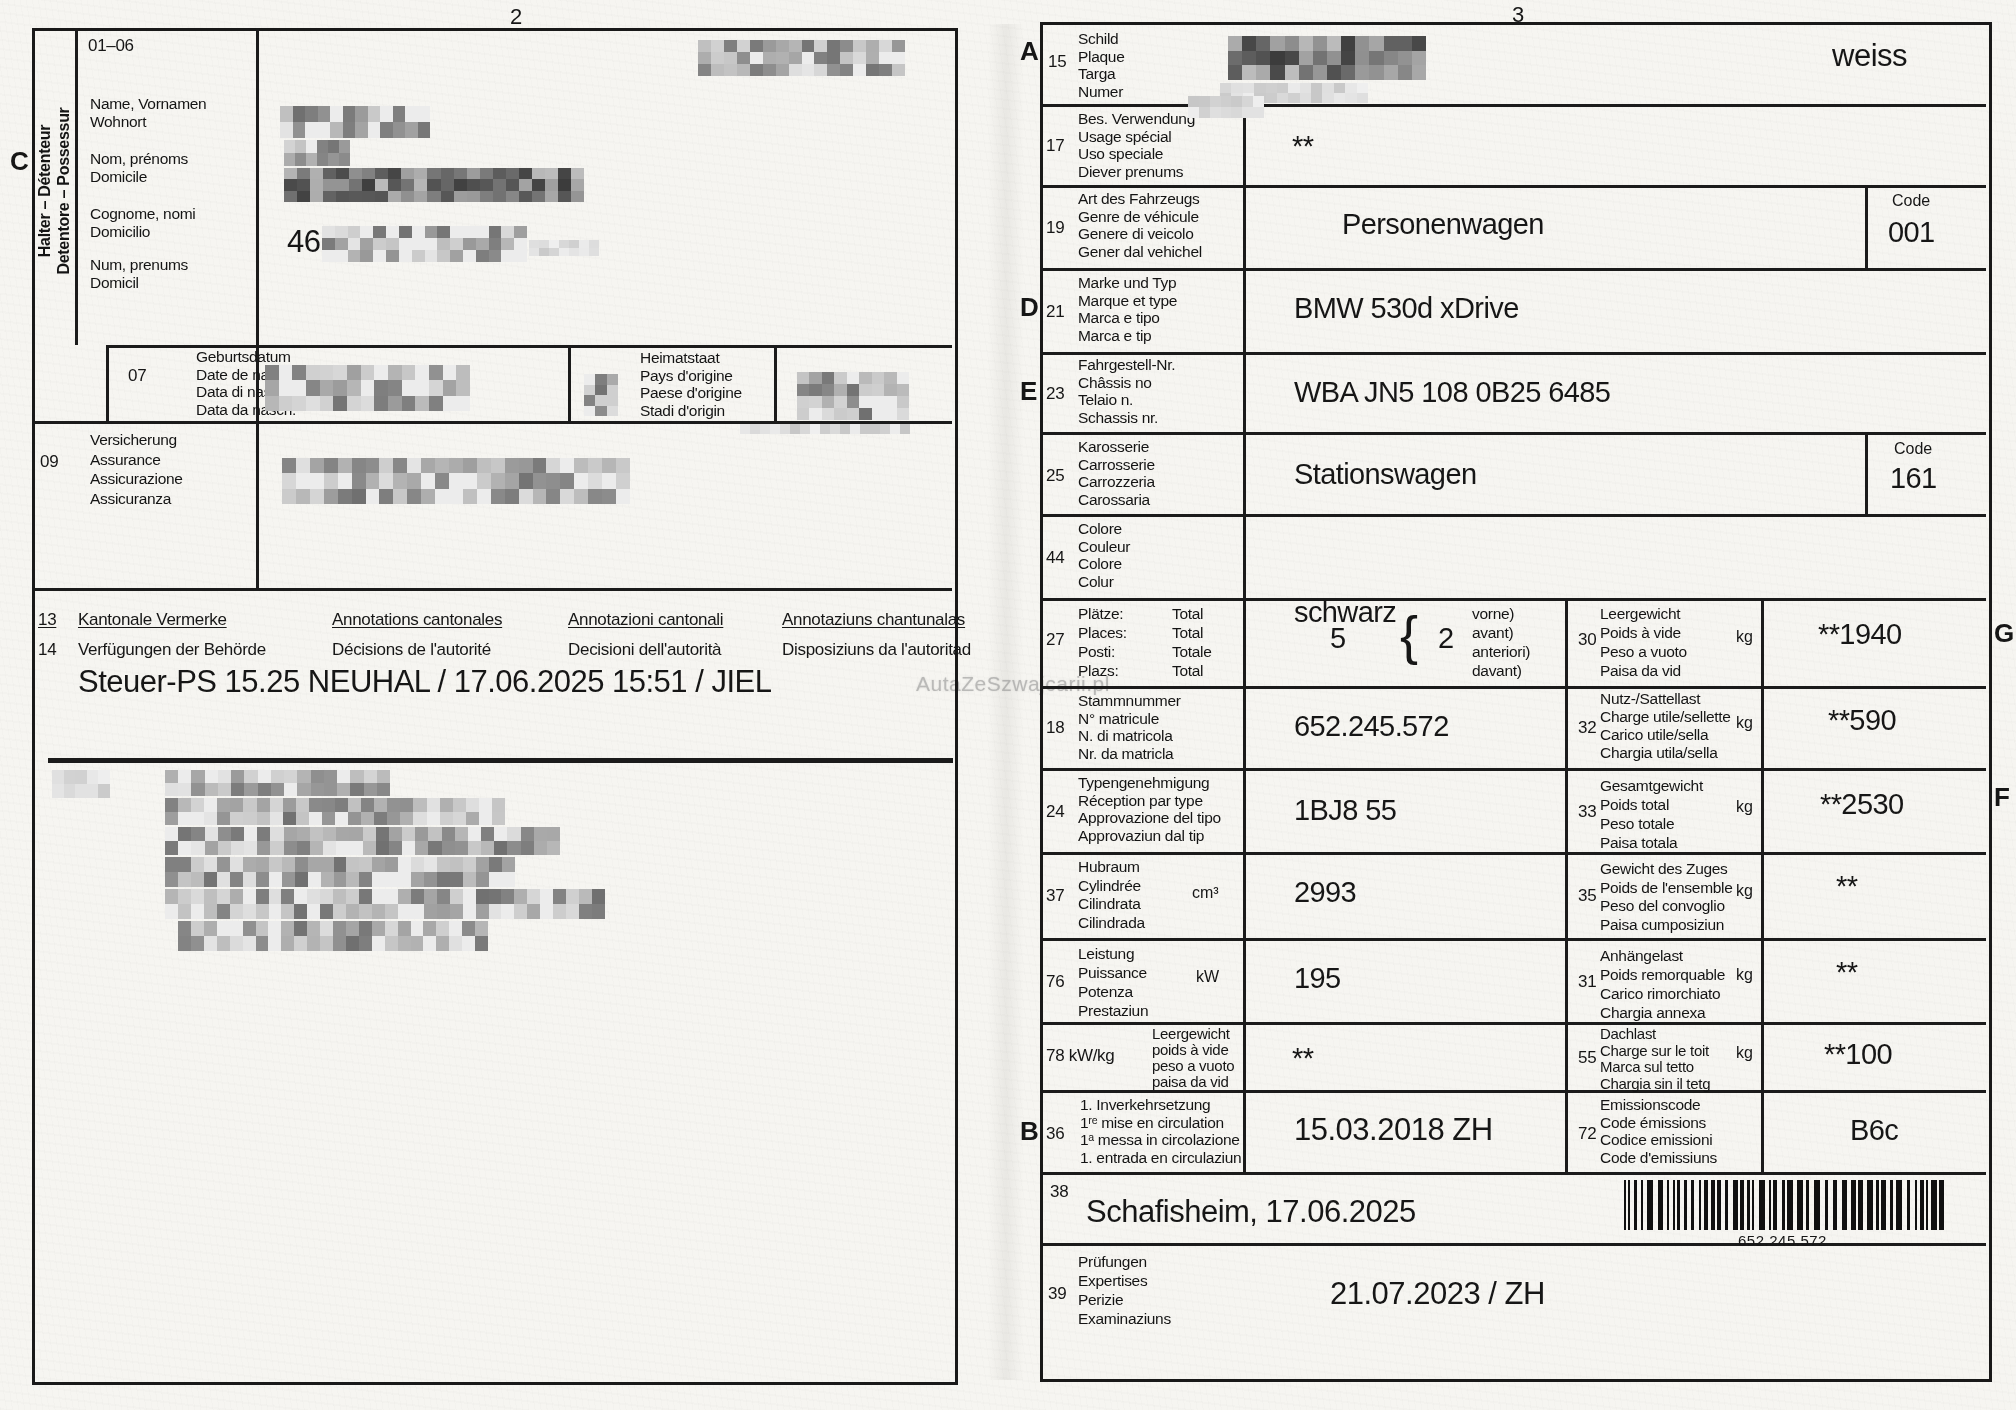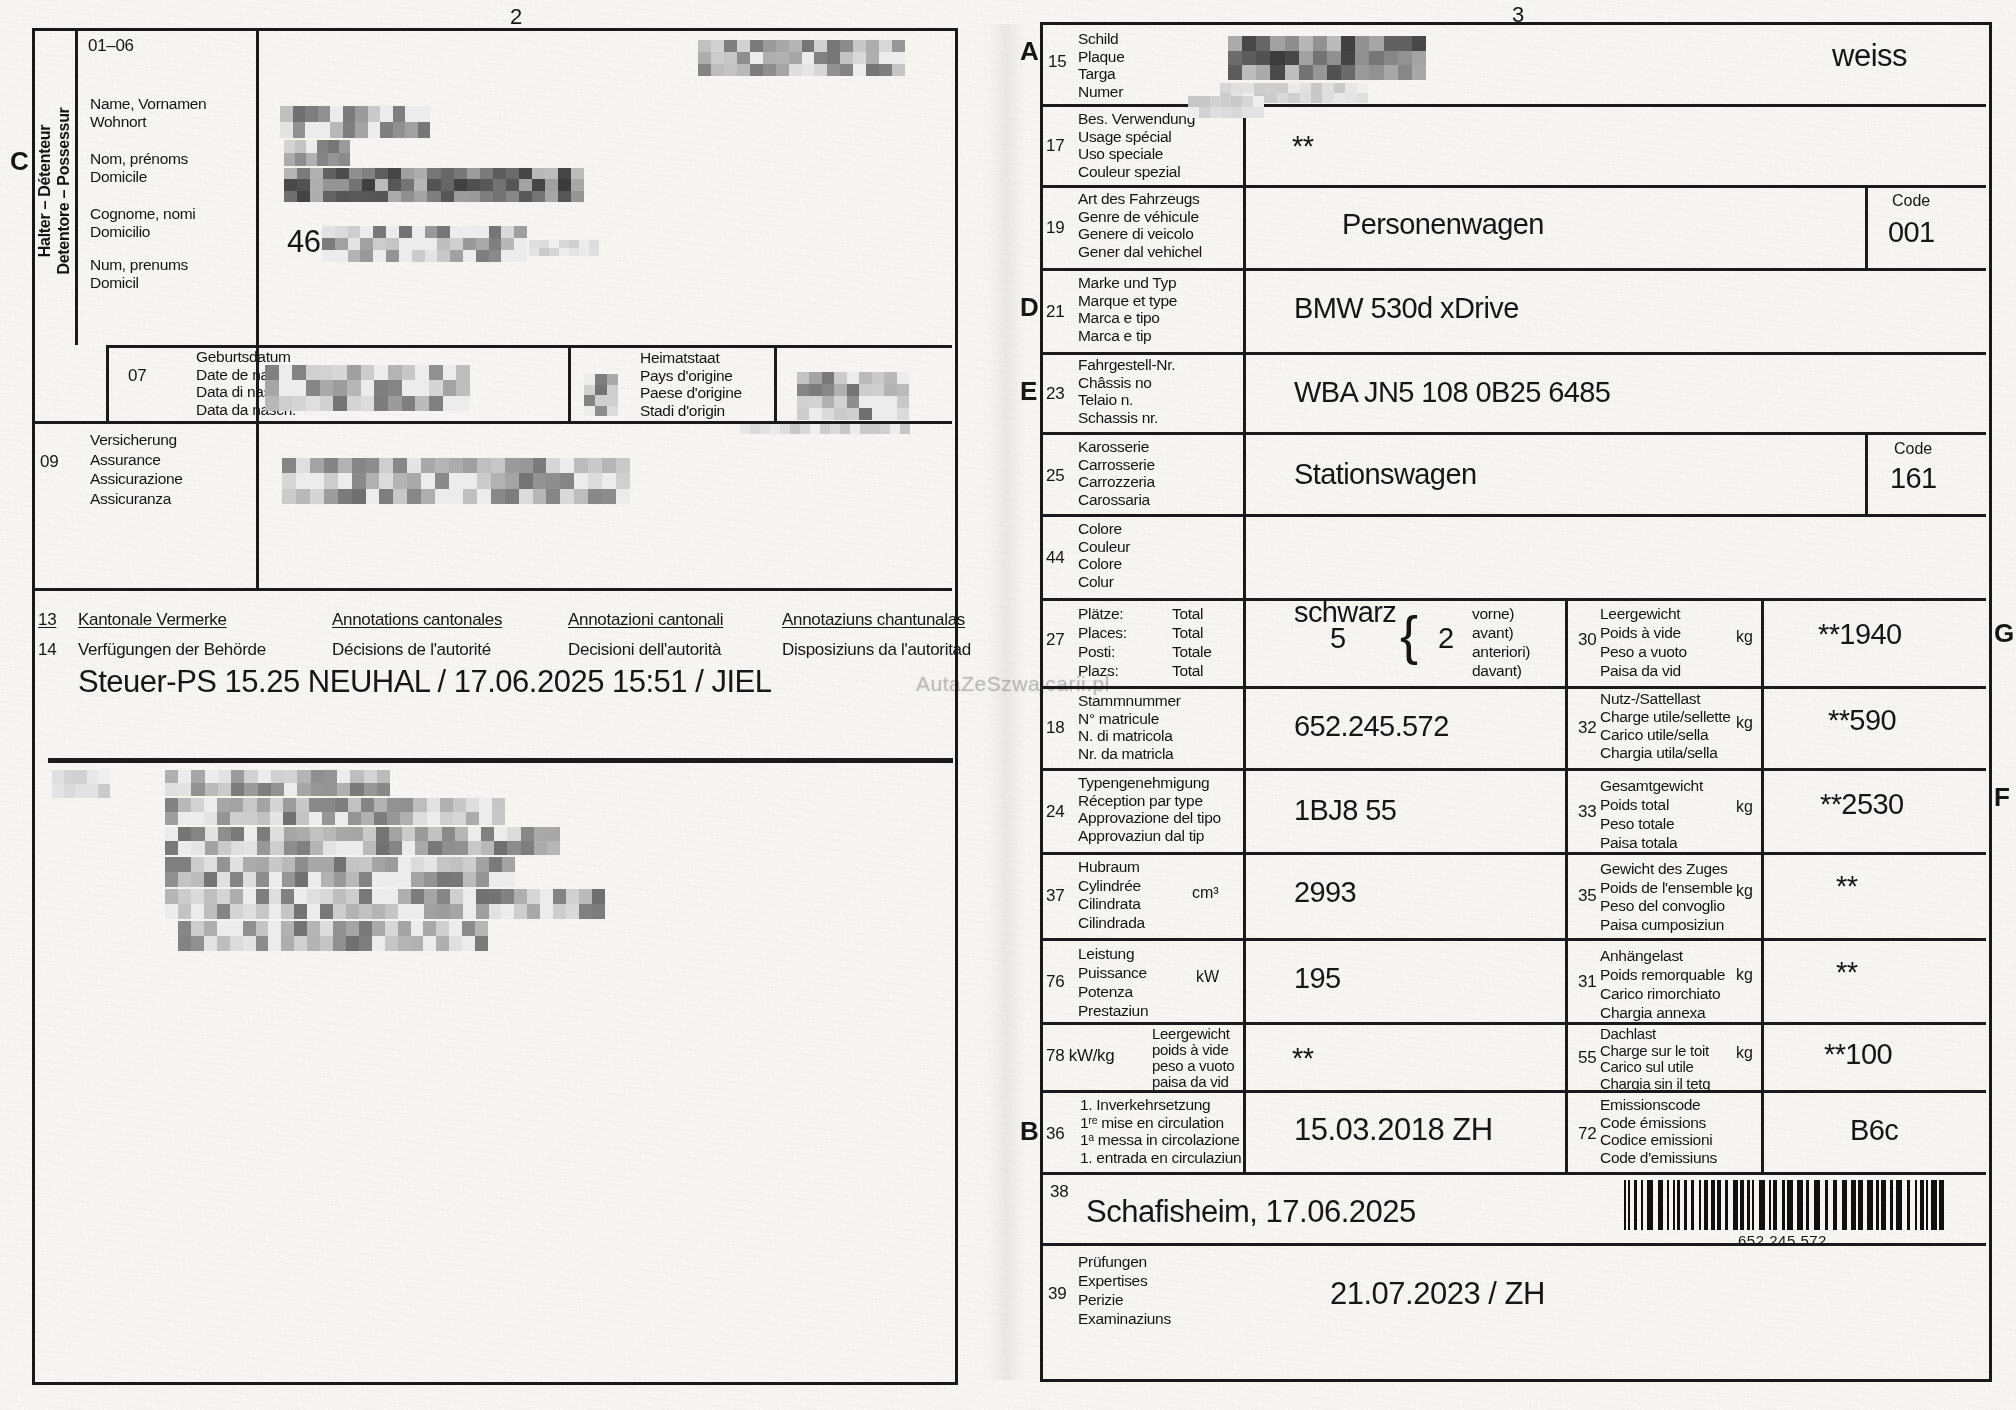--- a/index.html
+++ b/index.html
@@ -993,21 +993,21 @@
     <div style="background: rgb(228, 228, 228);"></div>
     <div style="background: rgb(223, 223, 223);"></div>
   </div>
 <div class="t big" style="left:1832px;top:38px;">weiss</div>
 
 <div class="t num" style="left:1046px;top:136px;">17</div>
 <div class="lbls" style="left:1078px;top:110px;">
   <span>Bes. Verwendung</span>
   <span>Usage spécial</span>
   <span>Uso speciale</span>
-  <span>Couleur spezial</span>
+  <span>Diever prenums</span>
 </div>
 <div class="pix" style="left: 1188px; top: 96px; width: 76px; height: 22px; grid-template-columns: repeat(7, 1fr);">
     <div style="background: rgb(199, 199, 199);"></div>
     <div style="background: rgb(200, 200, 200);"></div>
     <div style="background: rgb(210, 210, 210);"></div>
     <div style="background: rgb(206, 206, 206);"></div>
     <div style="background: rgb(202, 202, 202);"></div>
     <div style="background: rgb(214, 214, 214);"></div>
     <div style="background: rgb(238, 238, 238);"></div>
     <div style="background: rgb(237, 237, 237);"></div>
@@ -1180,21 +1180,21 @@
   <span>Leergewicht</span>
   <span>poids à vide</span>
   <span>peso a vuoto</span>
   <span>paisa da vid</span>
 </div>
 <div class="t val" style="left:1292px;top:1042px;">**</div>
 <div class="t num" style="left:1578px;top:1048px;">55</div>
 <div class="lbls" style="left:1600px;top:1026px;line-height:16.5px;font-size:15px;">
   <span>Dachlast</span>
   <span>Charge sur le toit</span>
-  <span>Carico sul utile</span>
+  <span>Marca sul tetto</span>
   <span>Chargia sin il tetg</span>
 </div>
 <div class="t unit" style="left:1736px;top:1044px;">kg</div>
 <div class="t val" style="left:1824px;top:1038px;">**100</div>
 
 <div class="t num" style="left:1046px;top:1124px;">36</div>
 <div class="lbls" style="left:1074px;top:1096px;margin-left:6px;">
   <span>1. Inverkehrsetzung</span>
   <span>1ʳᵉ mise en circulation</span>
   <span>1ᵃ messa in circolazione</span>

